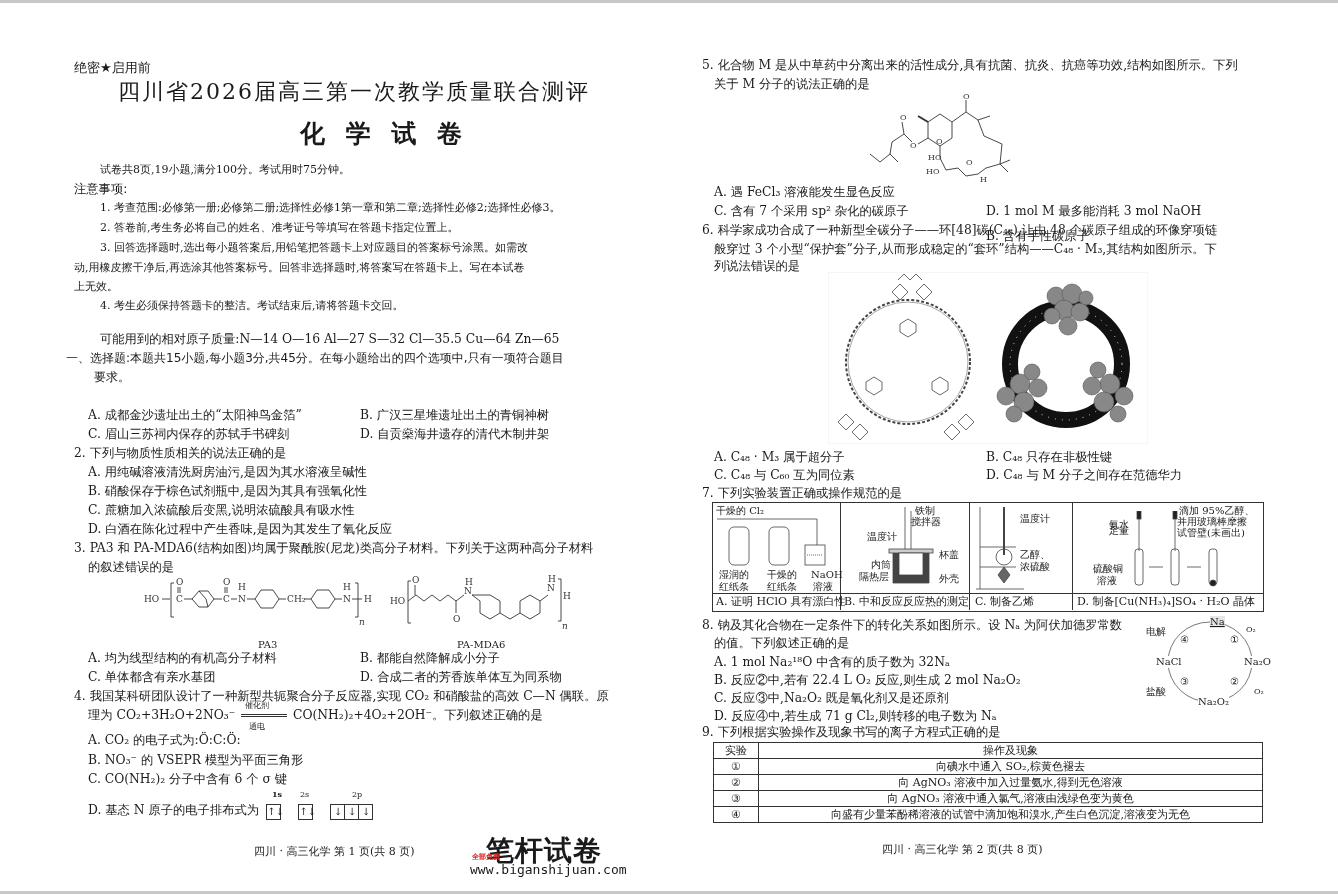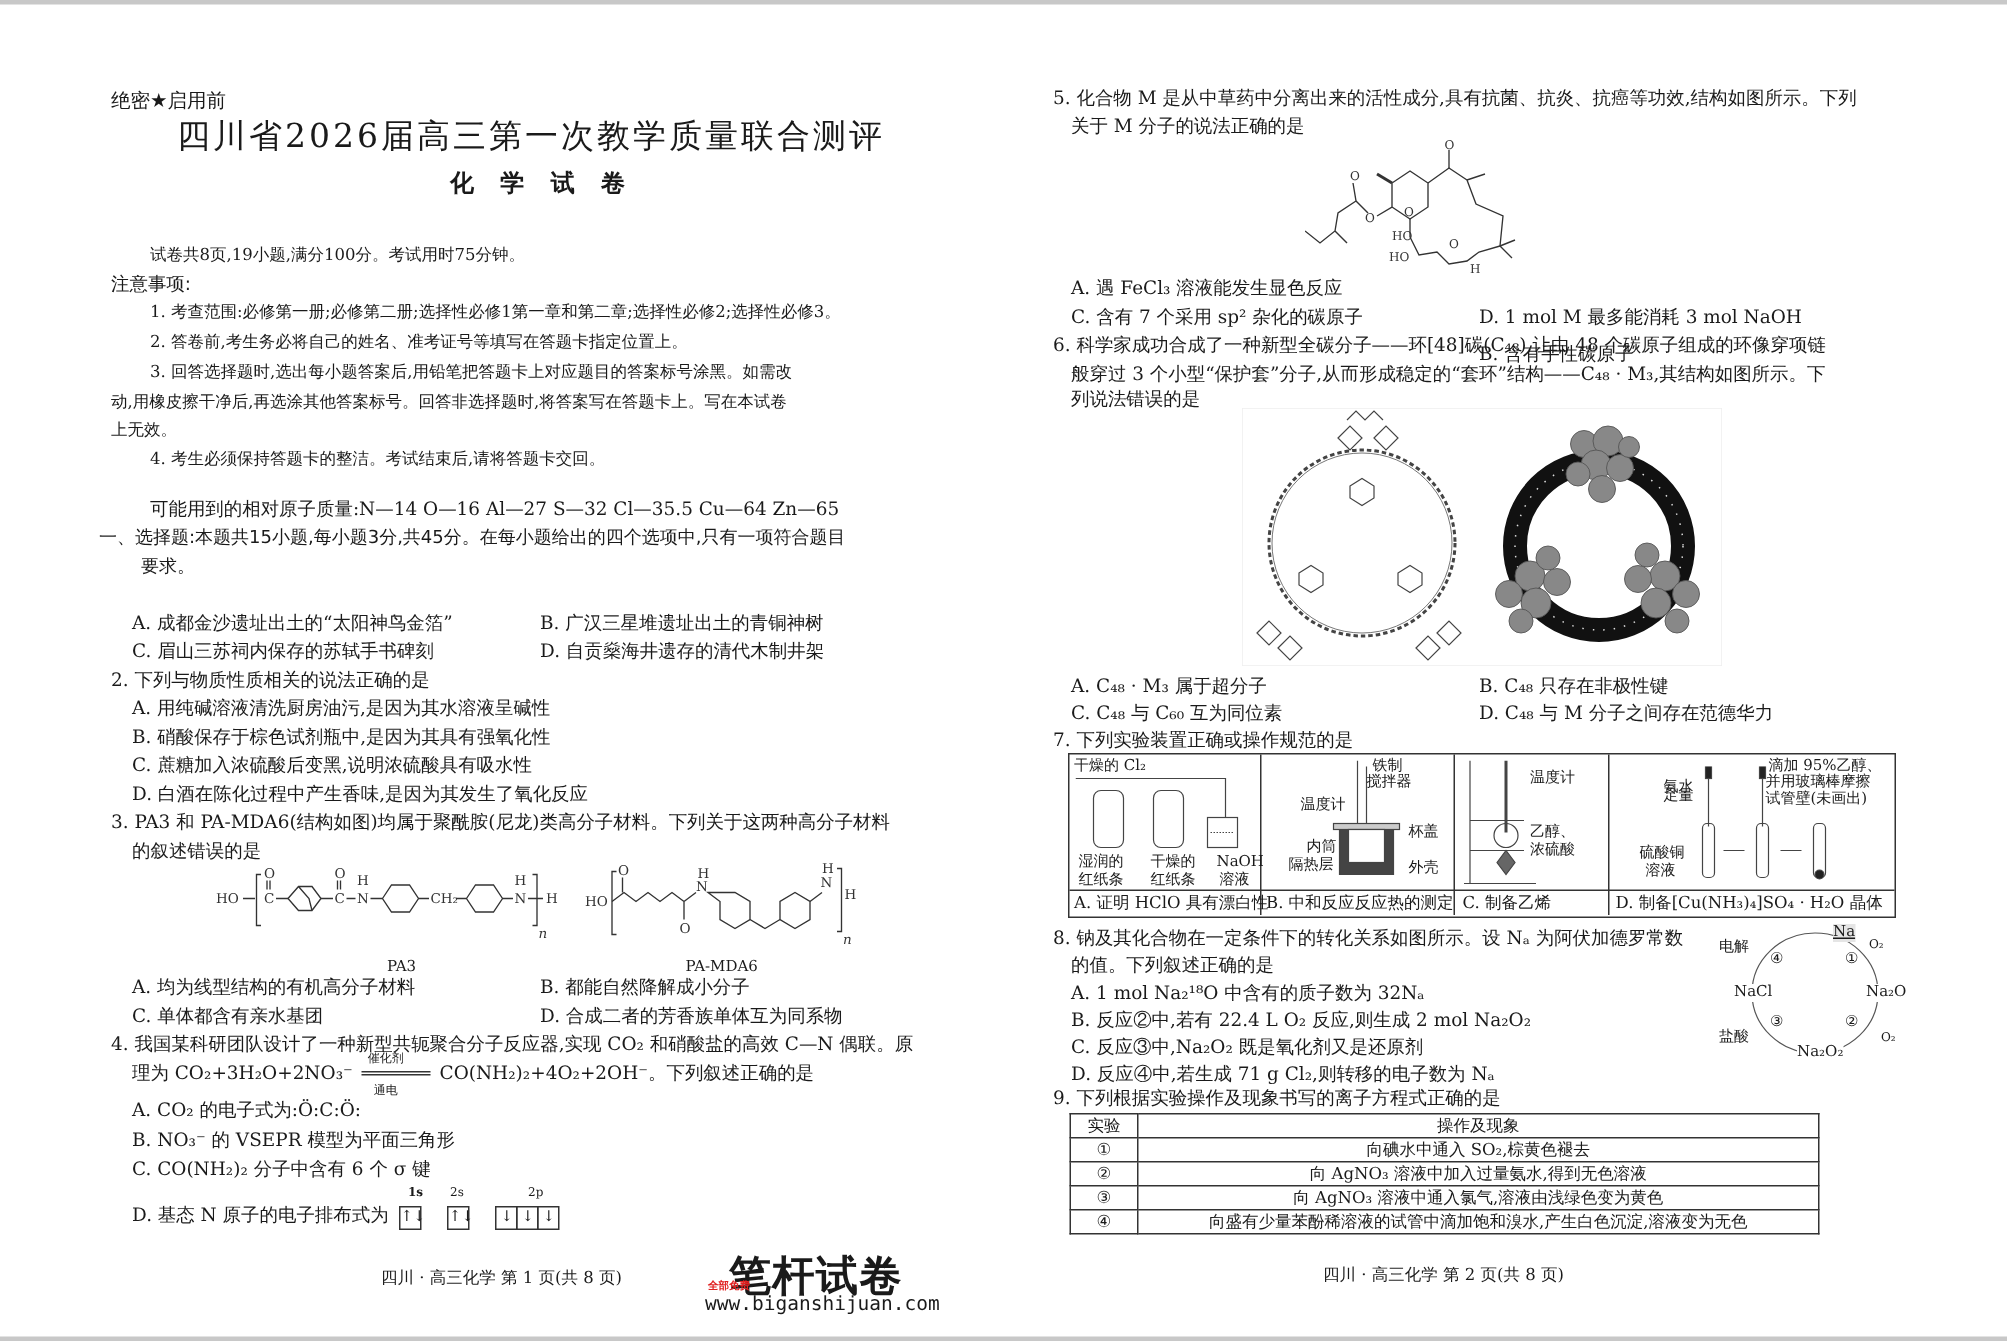--- a/index.html
+++ b/index.html
@@ -7,21 +7,21 @@
        font-family:"DejaVu Serif","Liberation Serif",serif;color:#1a1a1a;}
   .topbar{position:absolute;left:0;top:0;width:1338px;height:3px;background:#c8c8c8;}
   .botbar{position:absolute;left:0;bottom:0;width:1338px;height:3px;background:#c8c8c8;}
   .page{position:absolute;top:0;height:894px;}
   .left{left:70px;width:572px;}
   .right{left:700px;width:570px;}
   .t{position:absolute;white-space:nowrap;font-size:12.3px;line-height:16px;}
   .b{font-weight:normal;font-family:"DejaVu Sans","Liberation Sans",sans-serif;}
   .sm{font-size:11px;}
   .title1{font-size:22px;letter-spacing:2px;font-family:"DejaVu Serif",serif;}
-  .title2{font-size:16px;letter-spacing:6px;font-weight:bold;font-family:"DejaVu Sans",sans-serif;}
+  .title2{font-size:25px;letter-spacing:6px;font-weight:bold;font-family:"DejaVu Sans",sans-serif;margin-top:12px;}
   .box{display:inline-block;width:13px;height:14px;border:1px solid #333;text-align:center;font-size:10px;line-height:14px;vertical-align:middle;margin-right:-1px;}
   table.exp{position:absolute;border-collapse:collapse;font-size:11px;}
   table.exp td{border:1px solid #333;padding:0 4px;height:15px;}
   .appt{position:absolute;border:1.4px solid #333;}
   .cell{position:absolute;top:0;height:107px;border-right:1px solid #333;}
   .lbl{position:absolute;font-size:10px;line-height:12px;}
   .caprow{position:absolute;left:0;top:90px;height:18px;border-top:1px solid #333;width:100%;}
   .cap{position:absolute;top:91px;font-size:11px;}
   .wm{position:absolute;font-family:"DejaVu Sans",sans-serif;}
 </style>
@@ -320,36 +320,36 @@
   <div class="t" style="left:14px;top:635px;">的值。下列叙述正确的是</div>
   <div class="t" style="left:14px;top:654px;">A. 1 mol Na₂¹⁸O 中含有的质子数为 32Nₐ</div>
   <div class="t" style="left:14px;top:672px;">B. 反应②中,若有 22.4 L O₂ 反应,则生成 2 mol Na₂O₂</div>
   <div class="t" style="left:14px;top:690px;">C. 反应③中,Na₂O₂ 既是氧化剂又是还原剂</div>
   <div class="t" style="left:14px;top:708px;">D. 反应④中,若生成 71 g Cl₂,则转移的电子数为 Nₐ</div>
 
   <div style="position:absolute;left:450px;top:614px;width:120px;height:100px;">
     <svg style="position:absolute;left:0;top:0;" width="120" height="100">
       <ellipse cx="60" cy="48" rx="42" ry="40" fill="none" stroke="#555" stroke-width="0.8"></ellipse>
     </svg>
-    <span class="lbl" style="left:72px;top:2px;background:#e5e5e5;text-decoration:underline;">Na</span>
+    <span class="lbl" style="left:60px;top:2px;background:#e5e5e5;text-decoration:underline;">Na</span>
     <span class="lbl" style="left:94px;top:42px;background:#fff;">Na₂O</span>
     <span class="lbl" style="left:48px;top:82px;background:#fff;">Na₂O₂</span>
     <span class="lbl" style="left:6px;top:42px;background:#fff;">NaCl</span>
     <span class="lbl" style="left:80px;top:20px;">①</span>
     <span class="lbl" style="left:80px;top:62px;">②</span>
     <span class="lbl" style="left:30px;top:62px;">③</span>
     <span class="lbl" style="left:30px;top:20px;">④</span>
     <span class="lbl" style="left:96px;top:10px;font-size:8px;">O₂</span>
     <span class="lbl" style="left:104px;top:72px;font-size:8px;">O₂</span>
     <span class="lbl" style="left:-4px;top:72px;">盐酸</span>
     <span class="lbl" style="left:-4px;top:12px;">电解</span>
   </div>
 
   <div class="t" style="left:2px;top:724px;">9. 下列根据实验操作及现象书写的离子方程式正确的是</div>
-  <table class="exp" style="left:13px;top:742px;width:500px;">
+  <table class="exp" style="left:13px;top:742px;width:550px;">
     <tbody>
         <tr>
       <td style="width:36px;text-align:center;">实验</td>
       <td style="text-align:center;">操作及现象</td>
     </tr>
     <tr>
       <td style="text-align:center;">①</td>
       <td style="text-align:center;margin-top:48px;">向碘水中通入 SO₂,棕黄色褪去</td>
     </tr>
     <tr>

